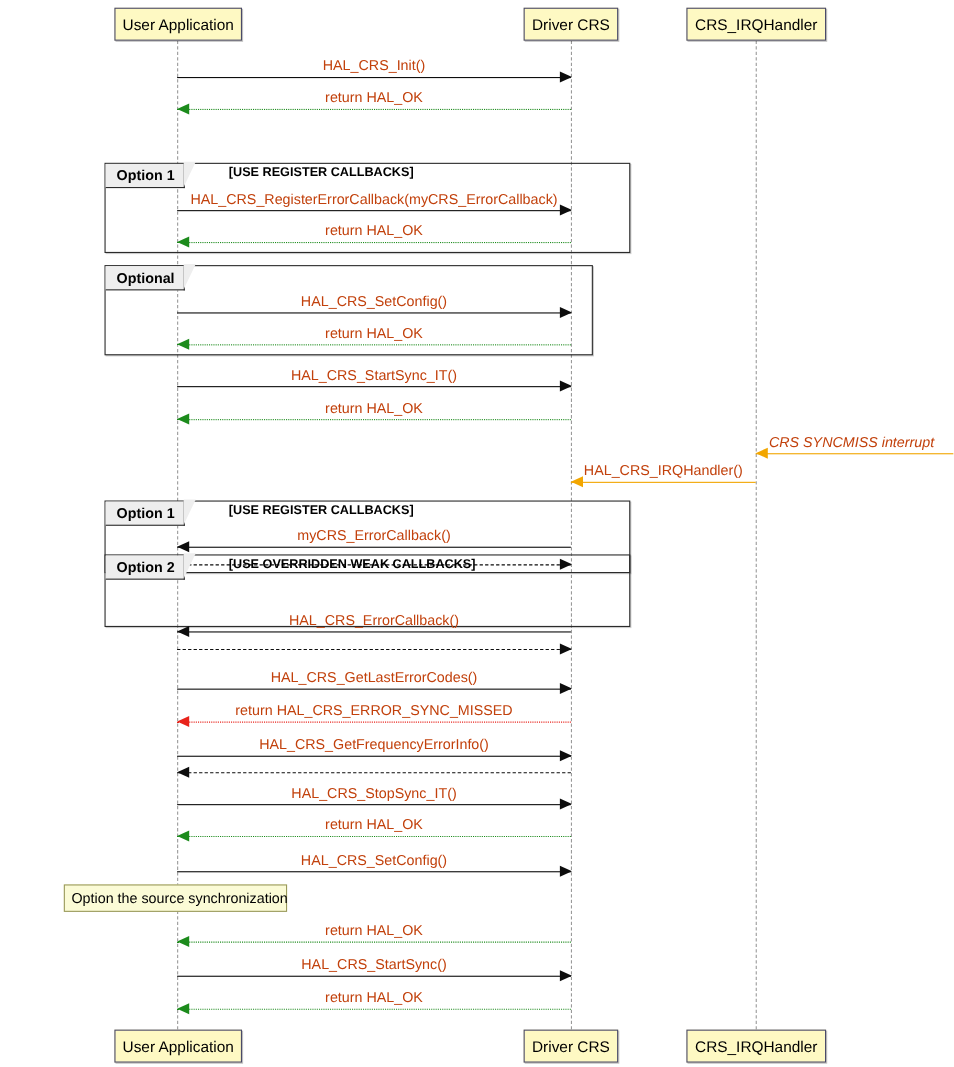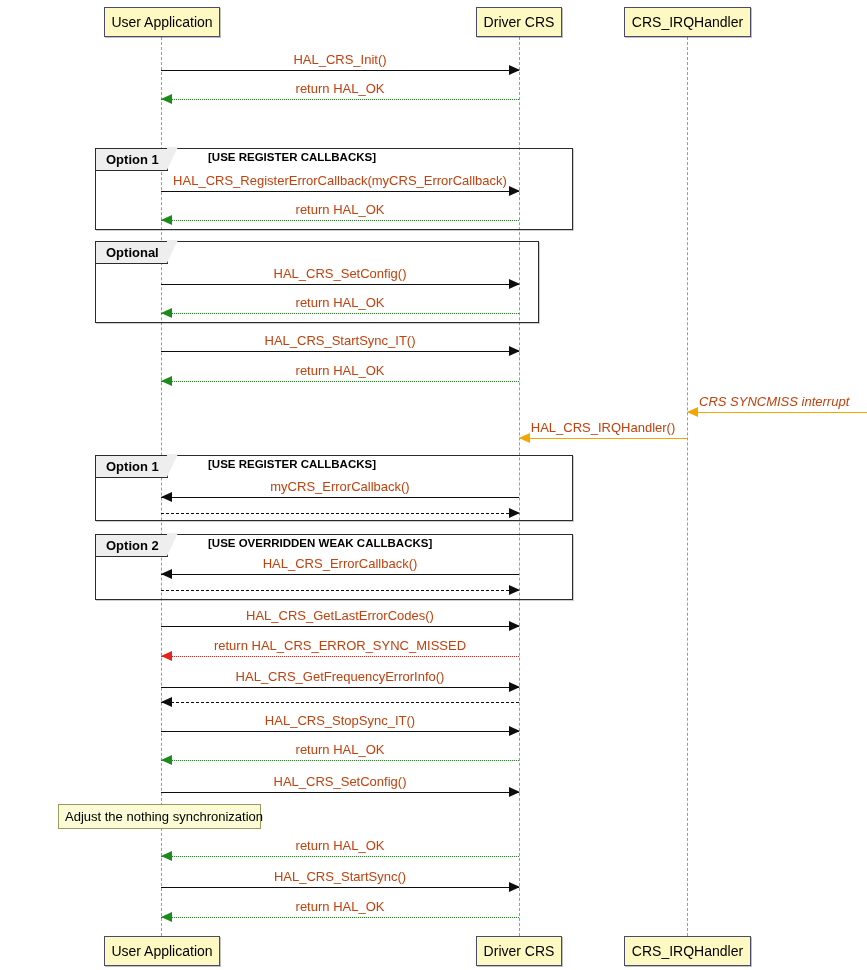--- a/index.html
+++ b/index.html
@@ -193,21 +193,21 @@
     <div class="head left hb-left" style="left:0px;"></div>
     <div class="msg-label">myCRS_ErrorCallback()</div>
   </div>
 
   <div class="msg" style="left:161px;top:513px;width:358px;">
     <div class="line dashed-black"></div>
     <div class="head right hb-right" style="left:358px;"></div>
     <div class="msg-label"></div>
   </div>
 
-  <div class="fragment" style="left:95px;top:534px;width:478px;height:66px;padding-left:17px;">
+  <div class="fragment" style="left:95px;top:504px;width:478px;height:66px;padding-left:17px;">
     <div class="frag-tab">
       <span>Option 2</span>
     </div>
     <div class="frag-cond" style="left:112px;">[USE OVERRIDDEN WEAK CALLBACKS]</div>
   </div>
 
   <div class="msg" style="left:161px;top:574px;width:358px;">
     <div class="line solid-black"></div>
     <div class="head left hb-left" style="left:0px;"></div>
     <div class="msg-label">HAL_CRS_ErrorCallback()</div>
@@ -255,21 +255,21 @@
     <div class="msg-label">return HAL_OK</div>
   </div>
 
   <div class="msg" style="left:161px;top:792px;width:358px;">
     <div class="line solid-black"></div>
     <div class="head right hb-right" style="left:358px;"></div>
     <div class="msg-label">HAL_CRS_SetConfig()</div>
   </div>
 
   <div class="note" style="left:58px;top:804px;width:203px;height:25px;">
-    <span>Adjust the nothing synchronization</span>
+    <span>Option the source synchronization</span>
   </div>
 
   <div class="msg" style="left:161px;top:856px;width:358px;">
     <div class="line dotted-green"></div>
     <div class="head left hg-left" style="left:0px;"></div>
     <div class="msg-label">return HAL_OK</div>
   </div>
 
   <div class="msg" style="left:161px;top:887px;width:358px;">
     <div class="line solid-black"></div>

